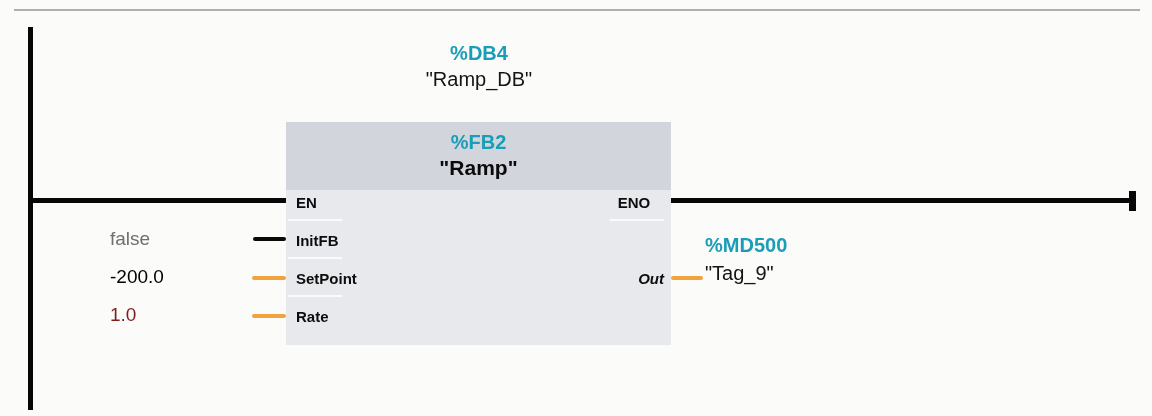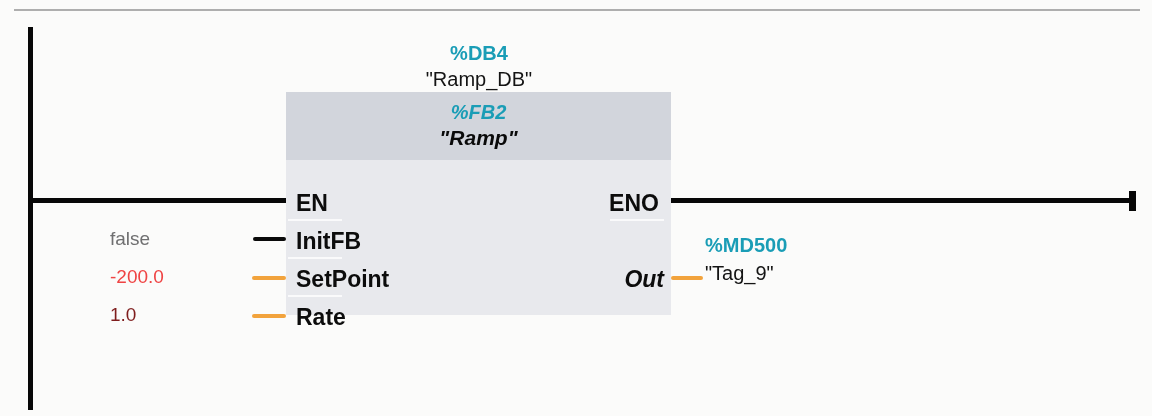--- a/index.html
+++ b/index.html
@@ -19,47 +19,47 @@
   .terminal{position:absolute;left:1129px;top:191px;width:7px;height:20px;background:#070707;}
   
   .conn{position:absolute;height:4px;border-radius:2px;}
   .conn.black{background:#0a0a0a;}
   .conn.orange{background:#f2a33c;}
   .conn.initfb{left:253px;top:237px;width:33px;}
   .conn.setpoint{left:252px;top:276px;width:34px;}
   .conn.rate{left:252px;top:314px;width:34px;}
   .conn.out{left:671px;top:276px;width:32px;}
   
-  .fb{position:absolute;left:286px;top:92px;width:385px;height:223px;font-style:italic;}
+  .fb{position:absolute;left:286px;top:122px;width:385px;height:223px;}
   .fb-header{height:68px;background:#d2d5dc;text-align:center;}
   .fb-body{height:155px;background:#e8e9ed;}
   .addr{color:#1a9db6;font-weight:bold;font-size:20px;line-height:22px;text-align:center;}
   .fb-header .addr{padding-top:9px;}
   .fb-title{color:#0a0a0a;font-weight:bold;font-size:21px;line-height:24px;margin-top:3px;}
   
   .inst{position:absolute;left:329px;top:42px;width:300px;text-align:center;}
   .inst .tagname{color:#141414;font-size:20px;line-height:24px;margin-top:3px;}
   
-  .pin{position:absolute;font-size:23px;font-weight:bold;color:#0c0c0c;line-height:22px;white-space:nowrap;}
+  .pin{position:absolute;font-size:15px;font-weight:bold;color:#0c0c0c;line-height:22px;white-space:nowrap;}
   .pin.en{left:296px;top:192px;}
   .pin.initfb{left:296px;top:230px;}
   .pin.setpoint{left:296px;top:268px;}
   .pin.rate{left:296px;top:306px;}
   .pin.eno{left:604px;top:192px;width:60px;text-align:center;}
   .pin.out{left:604px;top:268px;width:60px;text-align:right;font-style:italic;}
   
   .psep{position:absolute;width:54px;height:2px;background:#fafafb;}
   .psep.s1{left:288px;top:219px;}
   .psep.s2{left:610px;top:219px;}
   .psep.s3{left:288px;top:257px;}
   .psep.s4{left:288px;top:295px;}
   
   .opr{position:absolute;left:110px;width:138px;text-align:left;font-size:19px;line-height:22px;white-space:nowrap;}
   .opr.bool{top:228px;color:#6f6f70;}
-  .opr.setpoint{top:266px;color:#ef4444;}
+  .opr.setpoint{top:266px;color:#000000;}
   .opr.rate{top:304px;color:#7f1d1d;}
   
   .out-op{position:absolute;left:705px;top:234px;white-space:nowrap;}
   .out-op .tagname{color:#141414;font-size:20px;line-height:24px;margin-top:5px;}
   
   .wm{
     position:absolute;right:7px;top:360px;
     font-size:31px;font-weight:bold;letter-spacing:2px;white-space:nowrap;
     color:#fdfdfd;
     text-shadow:-2px -2px 0 #8d8d8d,-1px -1px 0 #8d8d8d,1px 1px 0 #ffffff;

